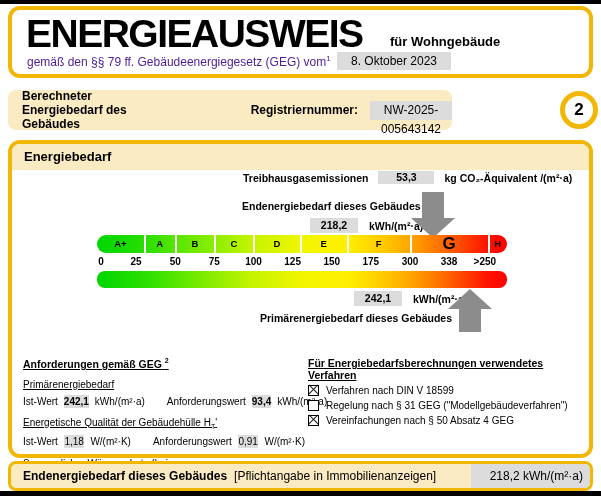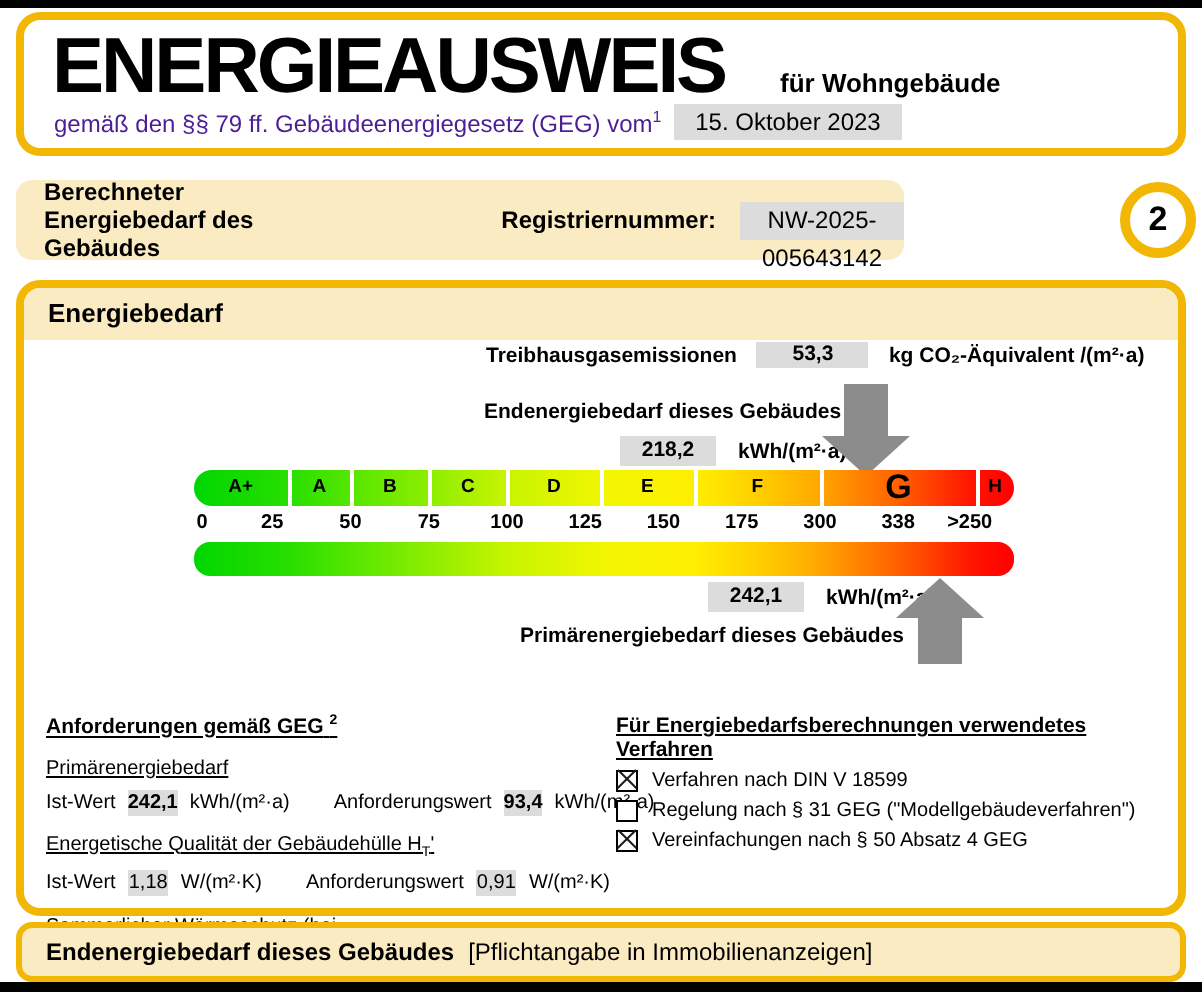--- a/index.html
+++ b/index.html
@@ -101,21 +101,21 @@
 </head>
 <body>
 
 <div class="page">
   <div class="strip top"></div>
 
   <div class="header-box">
     <div class="title">ENERGIEAUSWEIS</div>
     <div class="subtitle">für Wohngebäude</div>
     <div class="law-line"><span>gemäß den §§ 79 ff. Gebäudeenergiegesetz (GEG) vom</span><sup>1</sup></div>
-    <div class="date-box">15. Oktober 2023</div>
+    <div class="date-box">8. Oktober 2023</div>
   </div>
 
   <div class="reg-bar">
     <span class="reg-label">Berechneter Energiebedarf des Gebäudes</span>
     <span class="reg-num-label">Registriernummer:</span>
     <span class="reg-value">NW-2025-005643142</span>
   </div>
   <div class="page-circle">2</div>
 
   <div class="main-box">
@@ -226,16 +226,17 @@
       <div class="method-item">
         <span class="cbx checked"></span>
         <span>Vereinfachungen nach § 50 Absatz 4 GEG</span>
       </div>
     </div>
   </div>
 
   <div class="footer-bar">
     <span class="footer-label">Endenergiebedarf dieses Gebäudes</span>
     <span class="footer-note">[Pflichtangabe in Immobilienanzeigen]</span>
+    <span class="footer-value">218,2 kWh/(m²·a)</span>
   </div>
 
   <div class="strip bottom"></div>
 </div>
 
 </body></html>

